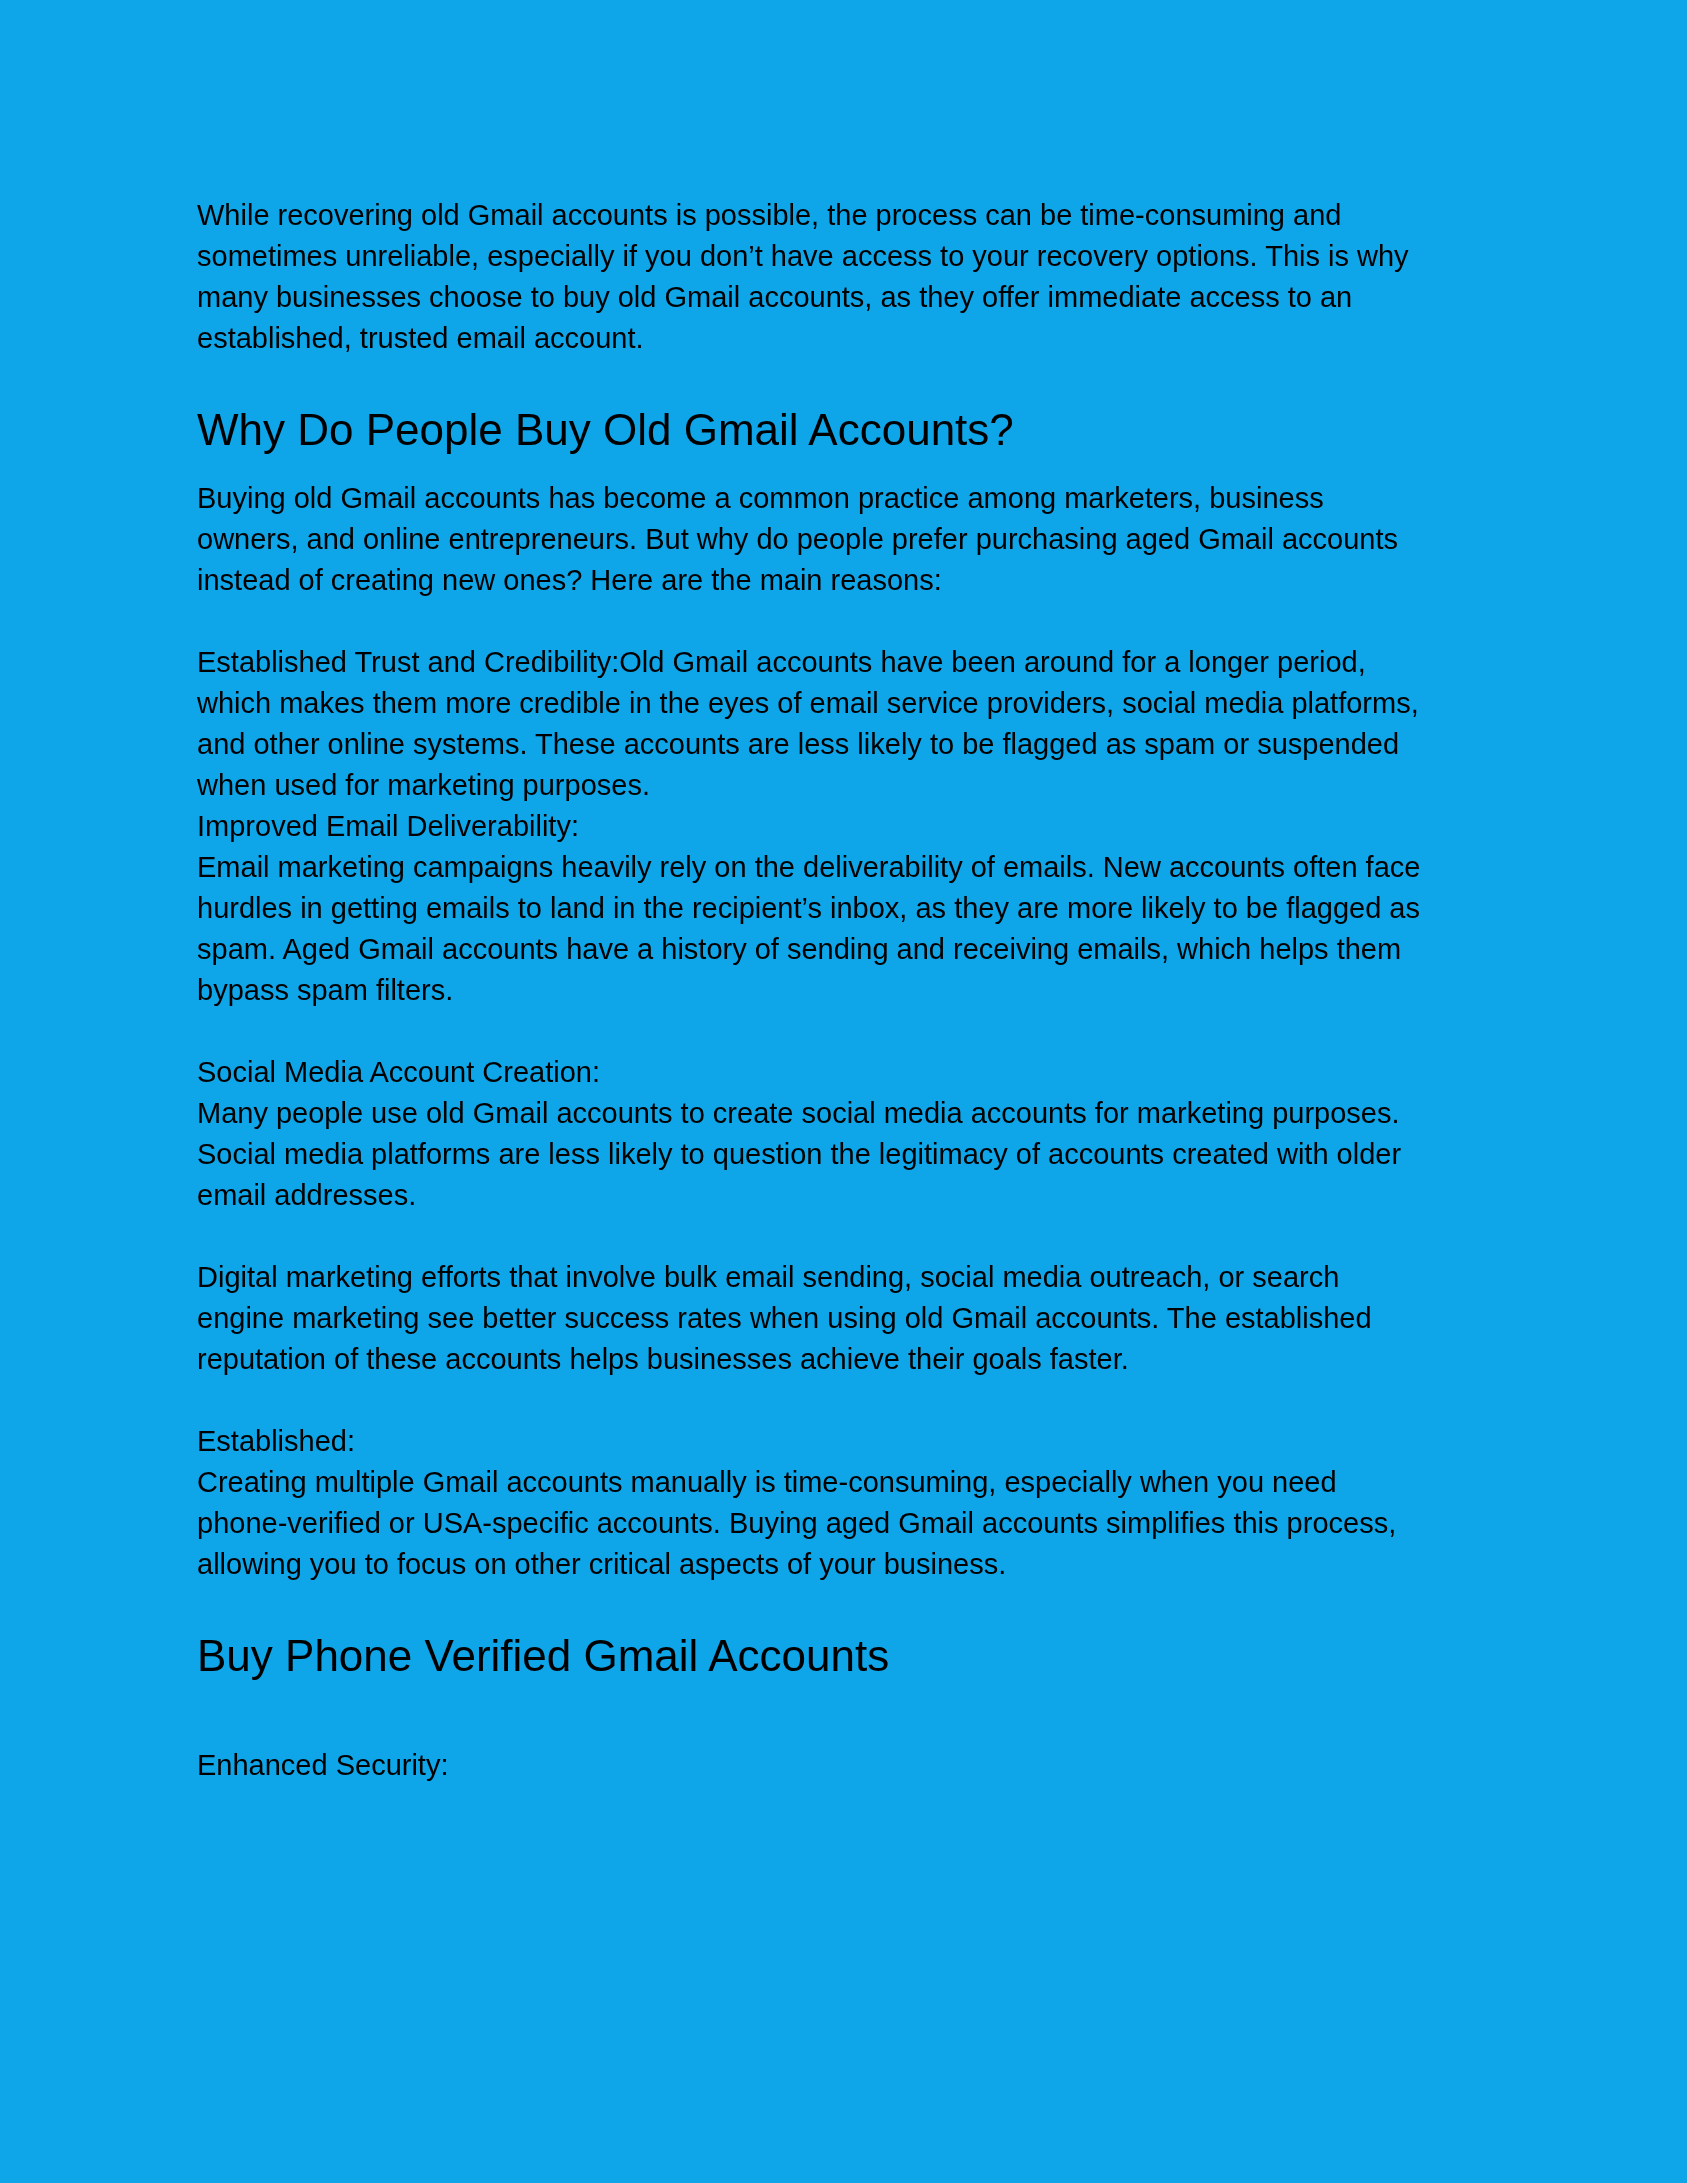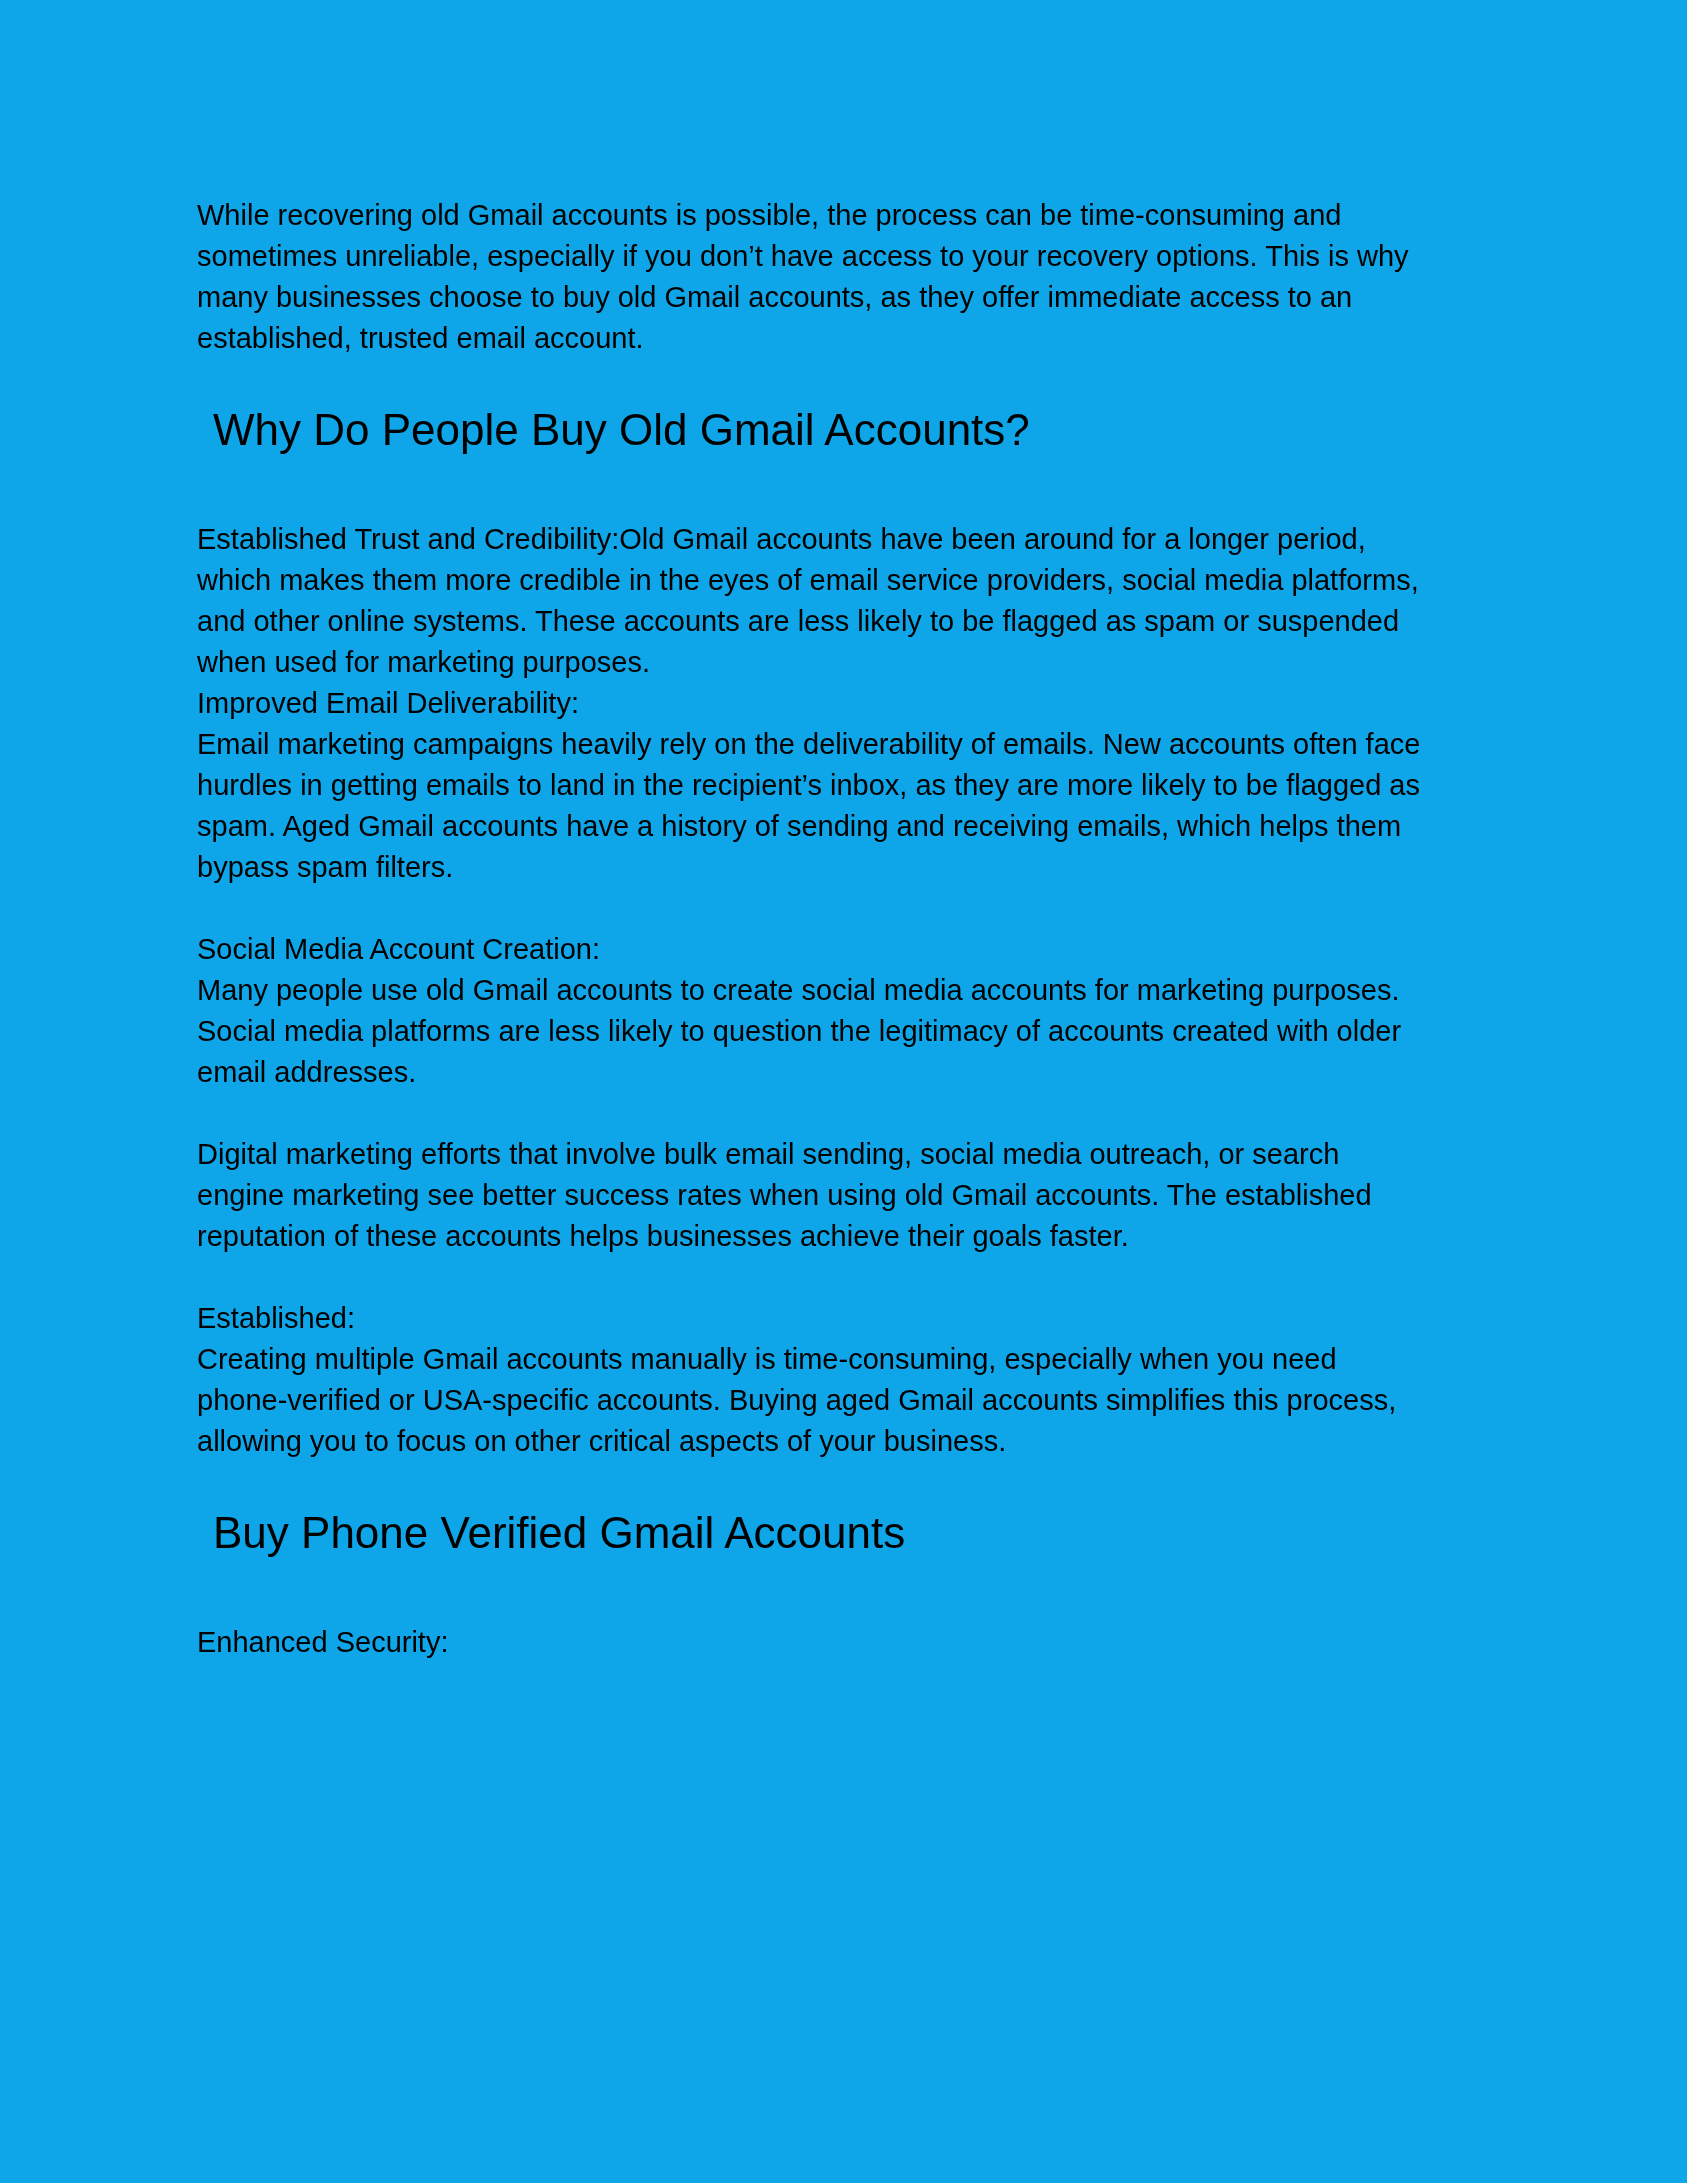--- a/index.html
+++ b/index.html
@@ -26,38 +26,41 @@
     margin: 0;
     white-space: pre;       
   }
   .spacer {
     height: 41px;           
   }
   .doc-h2 {
     font-size: 44px;
     line-height: 57px;
     font-weight: 400;
-    margin: 42px 0 20px 16px;
+    margin: 42px 0 20px 0;
     white-space: pre;
     color: #000000;
   }
 </style>
 </head>
 <body>
 
 <div class="page">
   <div class="content">
 
     <p class="para">While recovering old Gmail accounts is possible, the process can be time-consuming and
 sometimes unreliable, especially if you don’t have access to your recovery options. This is why
 many businesses choose to buy old Gmail accounts, as they offer immediate access to an
 established, trusted email account.</p>
 
     <h2 class="doc-h2">Why Do People Buy Old Gmail Accounts?</h2>
 
+    <p class="para">Buying old Gmail accounts has become a common practice among marketers, business
+owners, and online entrepreneurs. But why do people prefer purchasing aged Gmail accounts
+instead of creating new ones? Here are the main reasons:</p>
 
     <div class="spacer"></div>
 
     <p class="para">Established Trust and Credibility:Old Gmail accounts have been around for a longer period,
 which makes them more credible in the eyes of email service providers, social media platforms,
 and other online systems. These accounts are less likely to be flagged as spam or suspended
 when used for marketing purposes.</p>
 
     <p class="para">Improved Email Deliverability:</p>
 

